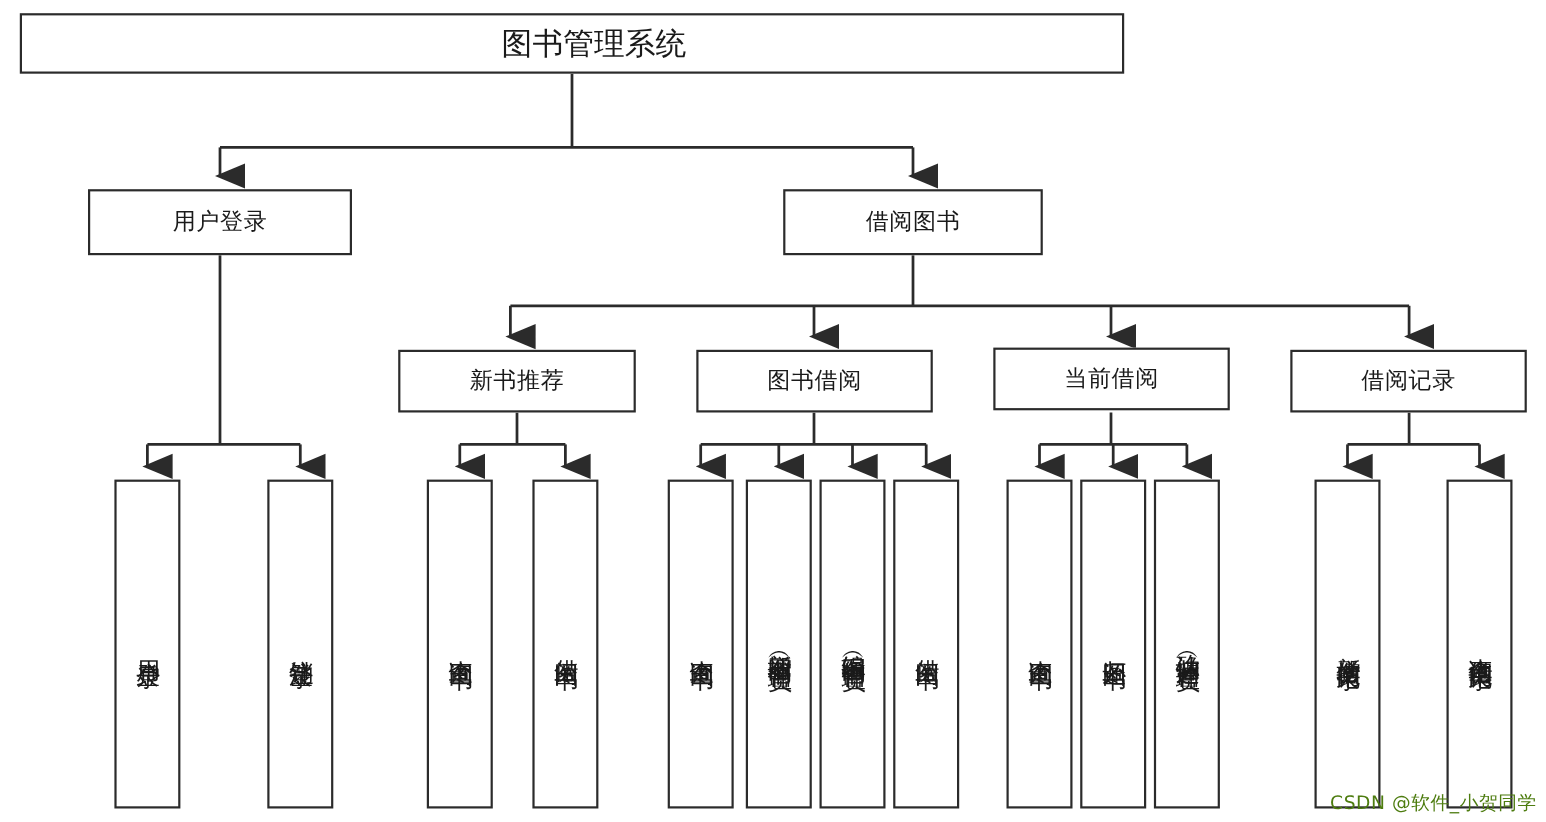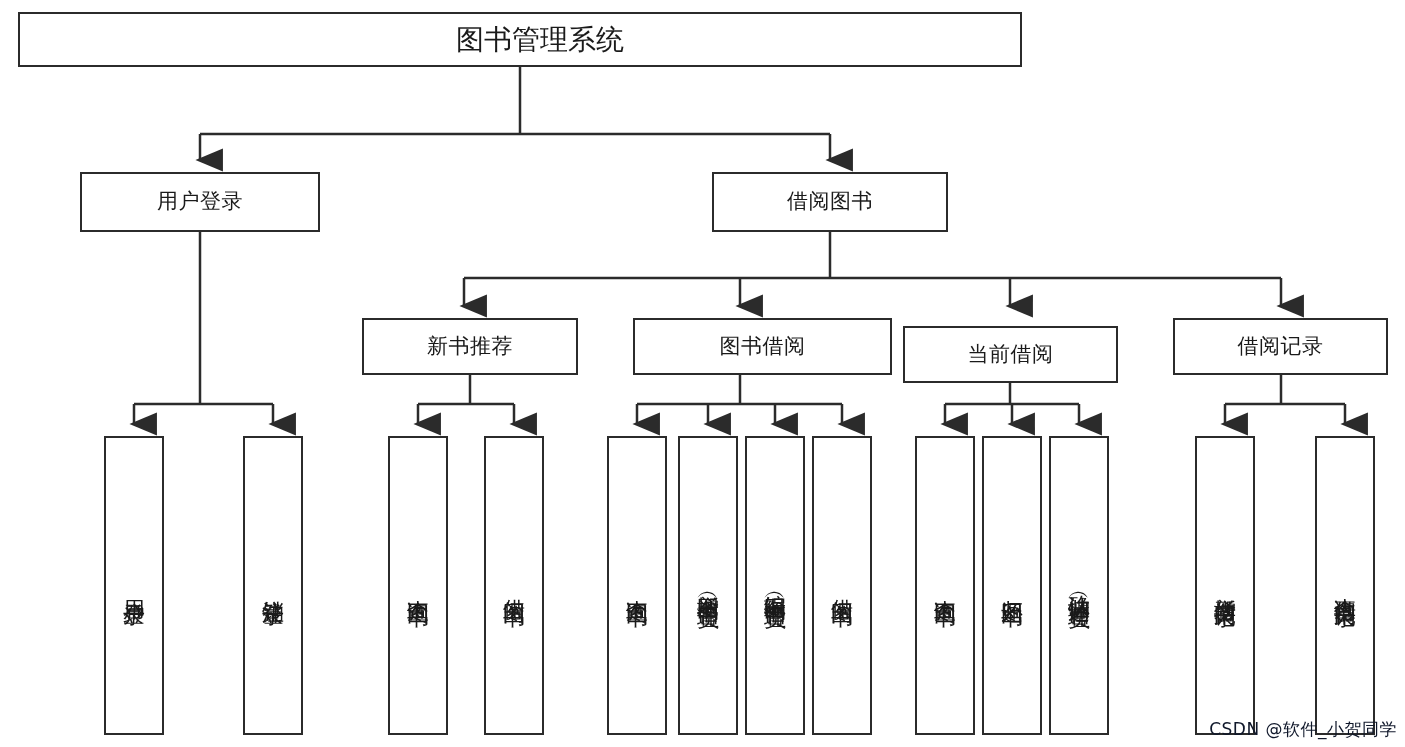--- a/index.html
+++ b/index.html
@@ -61,21 +61,21 @@
     top: 0;
     width: 1405px;
     height: 747px;
     pointer-events: none;
   }
   .watermark {
     position: absolute;
     right: 8px;
     bottom: 6px;
     font-size: 17px;
-    color: #0f172a;
+    color: #4d7c0f;
     letter-spacing: 0.5px;
     white-space: nowrap;
   }
 </style>
 </head>
 <body>
 
 <div id="canvas">
 
   <svg id="wires" viewBox="0 0 1405 747" width="1405" height="747" xmlns="http://www.w3.org/2000/svg">
@@ -135,24 +135,24 @@
   <div class="node node-h" id="n-l2-0" style="left: 80px; top: 172px; width: 240px; height: 60px;">
     <span>用户登录</span>
   </div>
   <div class="node node-h" id="n-l2-1" style="left: 712px; top: 172px; width: 236px; height: 60px;">
     <span>借阅图书</span>
   </div>
 
   <div class="node node-h" id="n-l3-0" style="left: 362px; top: 318px; width: 216px; height: 57px; text-align: center;">
     <span>新书推荐</span>
   </div>
-  <div class="node node-h" id="n-l3-1" style="left: 633px; top: 318px; width: 259px; height: 57px;">
+  <div class="node node-h" id="n-l3-1" style="left: 633px; top: 318px; width: 215px; height: 57px;">
     <span>图书借阅</span>
   </div>
-  <div class="node node-h" id="n-l3-2" style="left: 903px; top: 326px; width: 215px; height: 57px; text-align: center;">
+  <div class="node node-h" id="n-l3-2" style="left: 903px; top: 316px; width: 215px; height: 57px; text-align: center;">
     <span>当前借阅</span>
   </div>
   <div class="node node-h" id="n-l3-3" style="left: 1173px; top: 318px; width: 215px; height: 57px; font-family: Liberation Serif, serif;">
     <span>借阅记录</span>
   </div>
 
   <div class="leaf" id="n-leaf-0" style="left: 104px; top: 436px; width: 60px; height: 299px;">
     <span class="vtext">用户登录</span>
   </div>
   <div class="leaf" id="n-leaf-1" style="left: 243px; top: 436px; width: 60px; height: 299px;">

